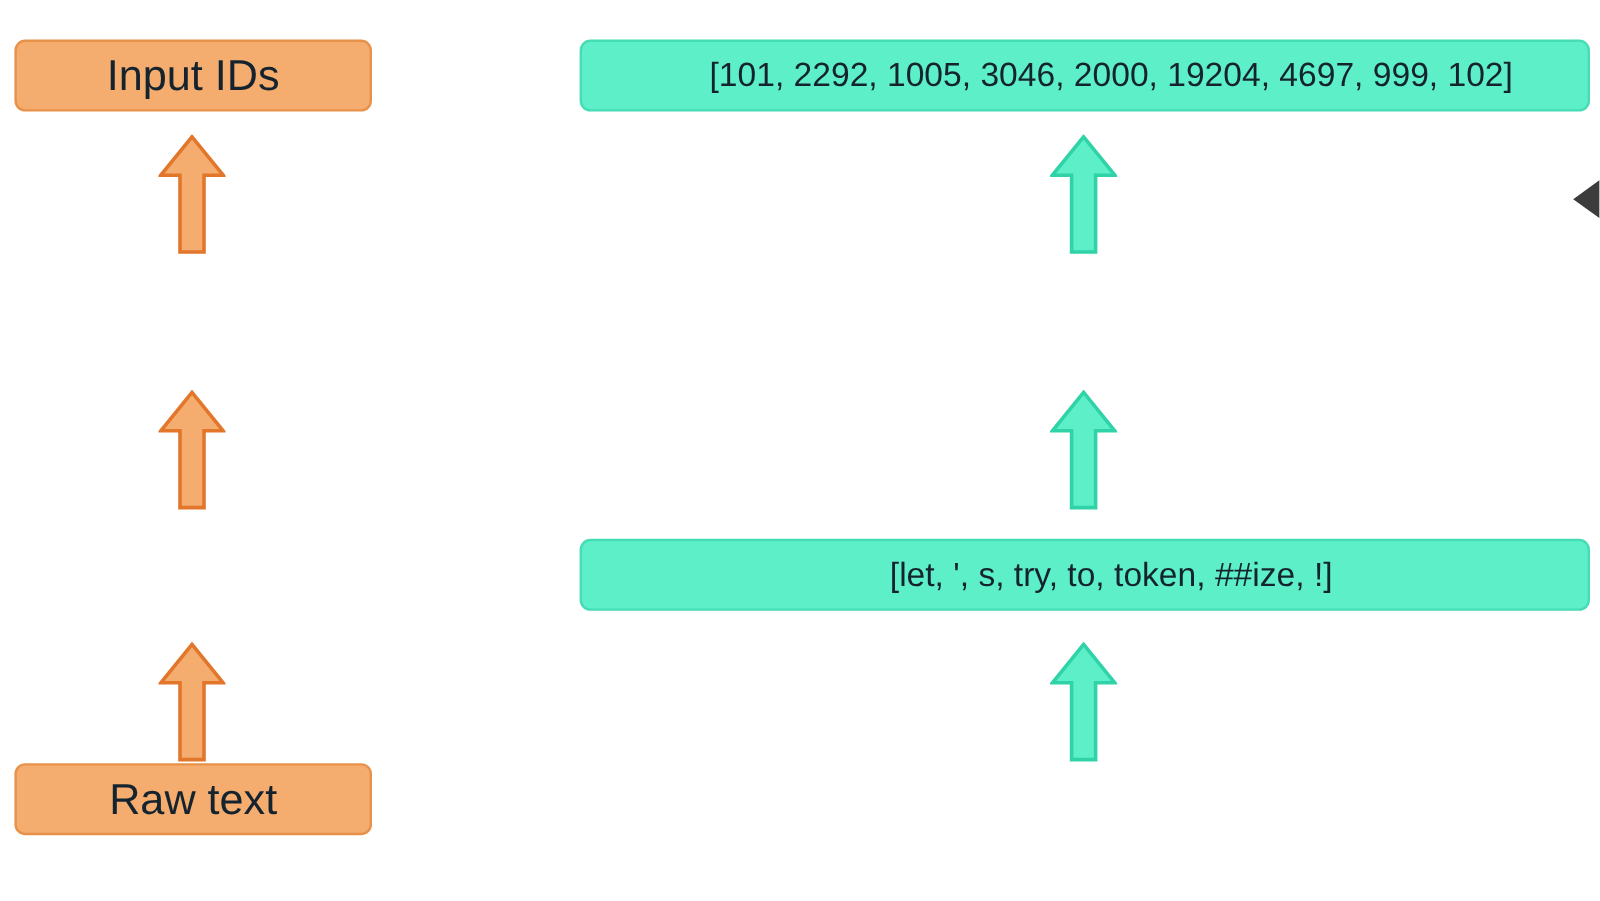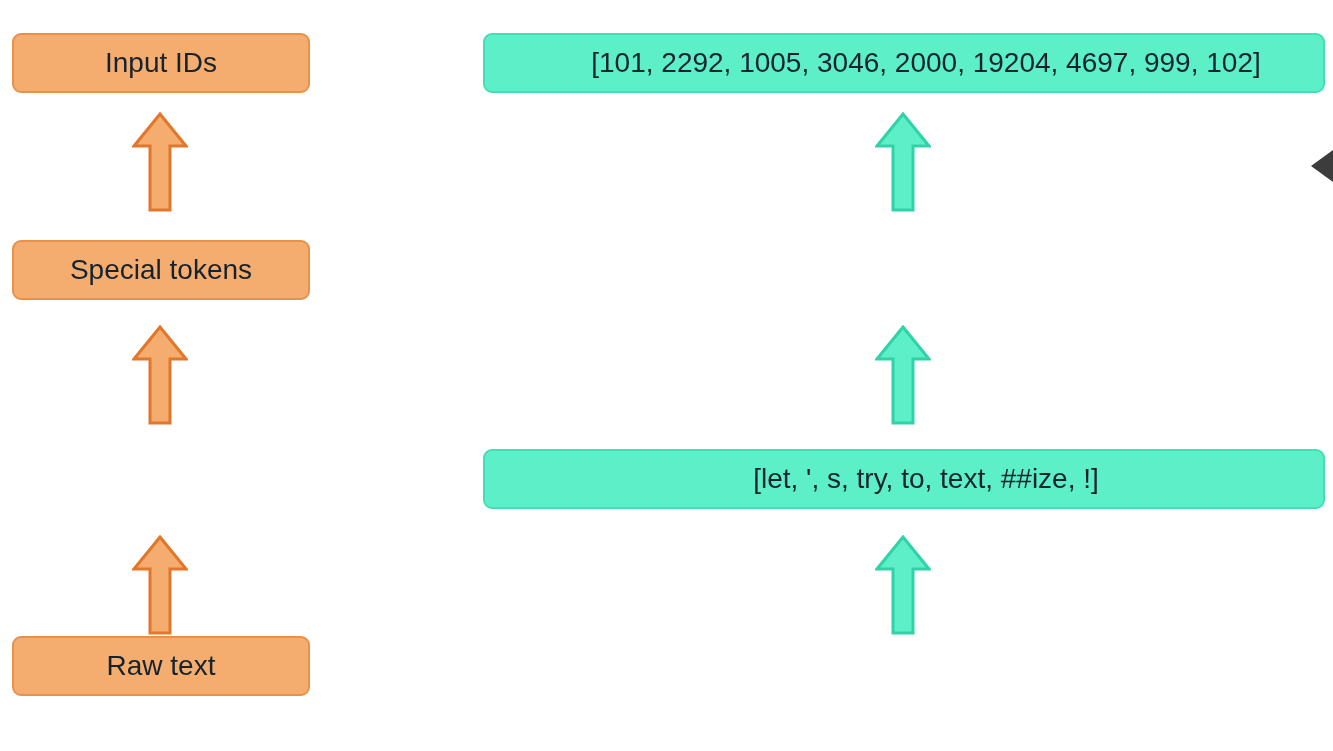--- a/index.html
+++ b/index.html
@@ -20,21 +20,21 @@
     left: 12px;
     width: 298px;
     height: 60px;
     box-sizing: border-box;
     background: #f4ad6e;
     border: 2px solid #e8914a;
     border-radius: 9px;
     display: flex;
     align-items: center;
     justify-content: center;
-    font-size: 28px;
+    font-size: 36px;
     color: #15232f;
   }
   .value-box {
     position: absolute;
     left: 483px;
     width: 842px;
     height: 60px;
     box-sizing: border-box;
     background: #5df0c8;
     border: 2px solid #46dcb4;
@@ -86,37 +86,34 @@
     <svg viewBox="0 0 56 100">
         <polygon points="28,2 54,34 38,34 38,98 18,98 18,34 2,34" fill="#f4ad6e" stroke="#e2762b" stroke-width="3"></polygon>
       </svg>
   </div>
   <div class="arrow arrow-right gap1">
     <svg viewBox="0 0 56 100">
         <polygon points="28,2 54,34 38,34 38,98 18,98 18,34 2,34" fill="#5df0c8" stroke="#2fd3a7" stroke-width="3"></polygon>
       </svg>
   </div>
 
-  <div class="label-box row2">
-    <span>Special tokens</span>
-  </div>
 
   <div class="arrow arrow-left gap2">
     <svg viewBox="0 0 56 100">
         <polygon points="28,2 54,34 38,34 38,98 18,98 18,34 2,34" fill="#f4ad6e" stroke="#e2762b" stroke-width="3"></polygon>
       </svg>
   </div>
   <div class="arrow arrow-right gap2">
     <svg viewBox="0 0 56 100">
         <polygon points="28,2 54,34 38,34 38,98 18,98 18,34 2,34" fill="#5df0c8" stroke="#2fd3a7" stroke-width="3"></polygon>
       </svg>
   </div>
 
   <div class="value-box row3">
-    <span>[let, ', s, try, to, text, ##ize, !]</span>
+    <span>[let, ', s, try, to, token, ##ize, !]</span>
   </div>
 
   <div class="arrow arrow-left gap3">
     <svg viewBox="0 0 56 100">
         <polygon points="28,2 54,34 38,34 38,98 18,98 18,34 2,34" fill="#f4ad6e" stroke="#e2762b" stroke-width="3"></polygon>
       </svg>
   </div>
   <div class="arrow arrow-right gap3">
     <svg viewBox="0 0 56 100">
         <polygon points="28,2 54,34 38,34 38,98 18,98 18,34 2,34" fill="#5df0c8" stroke="#2fd3a7" stroke-width="3"></polygon>

